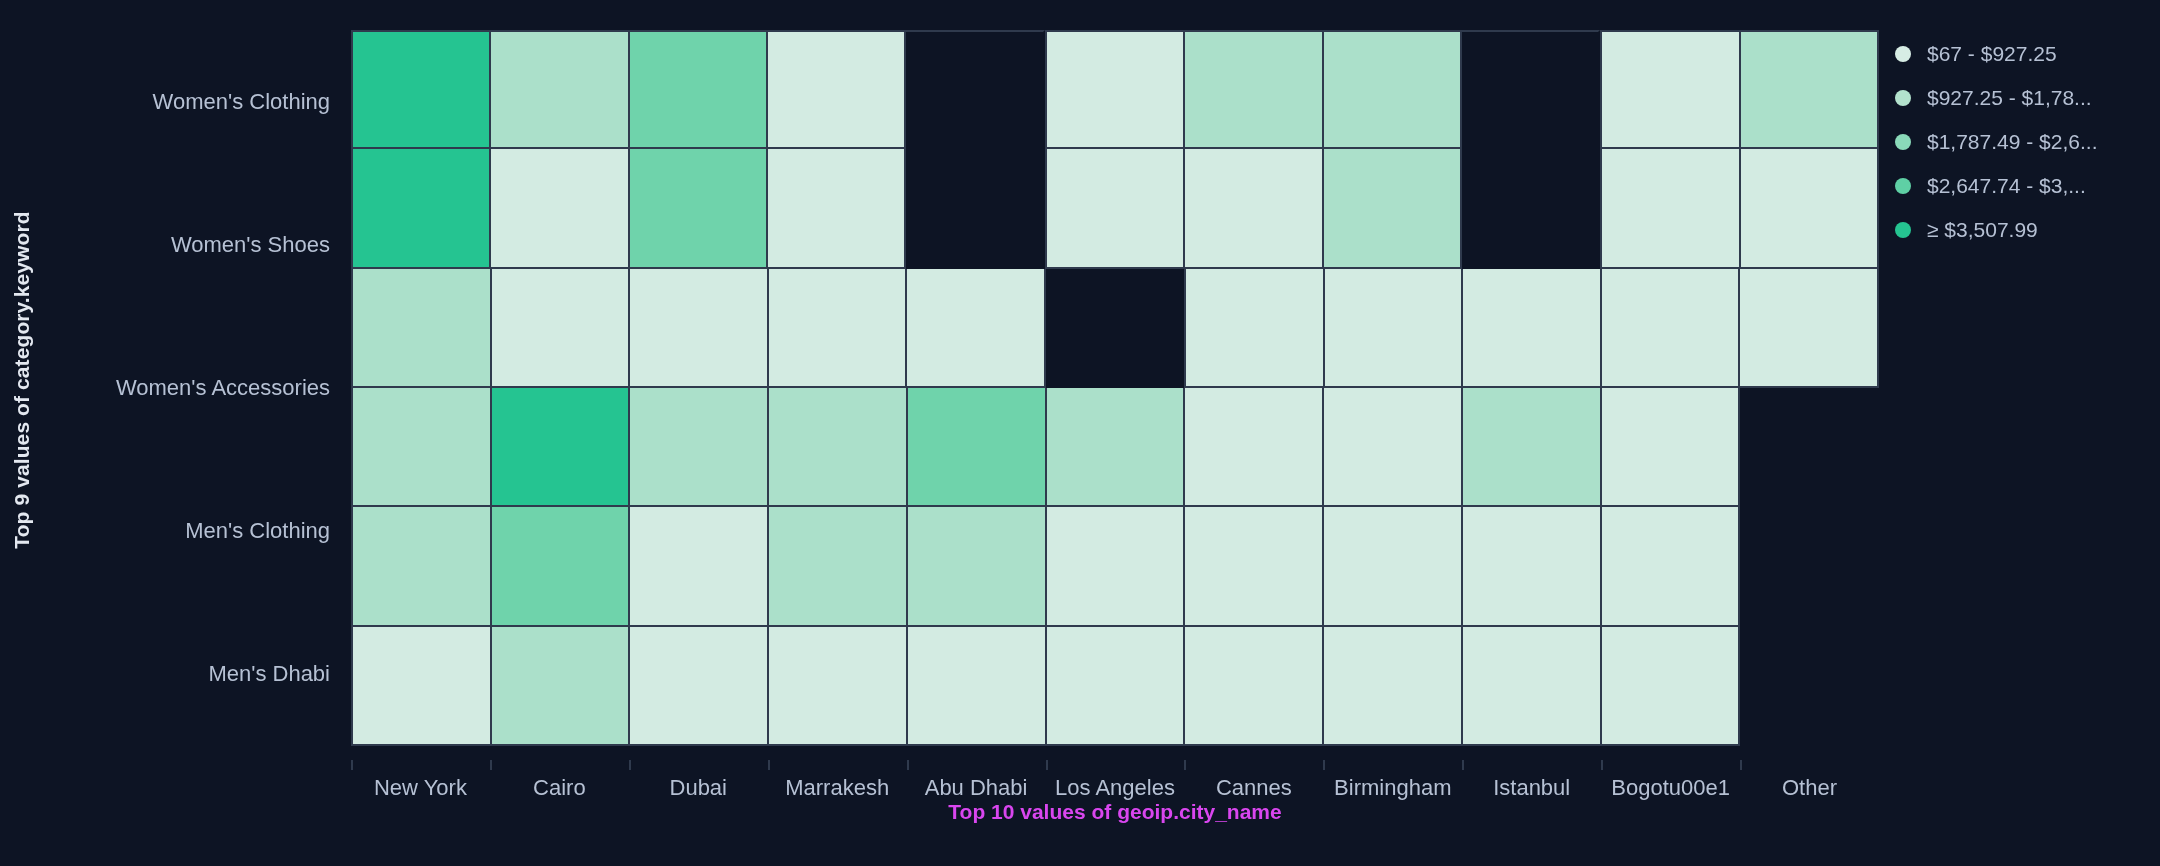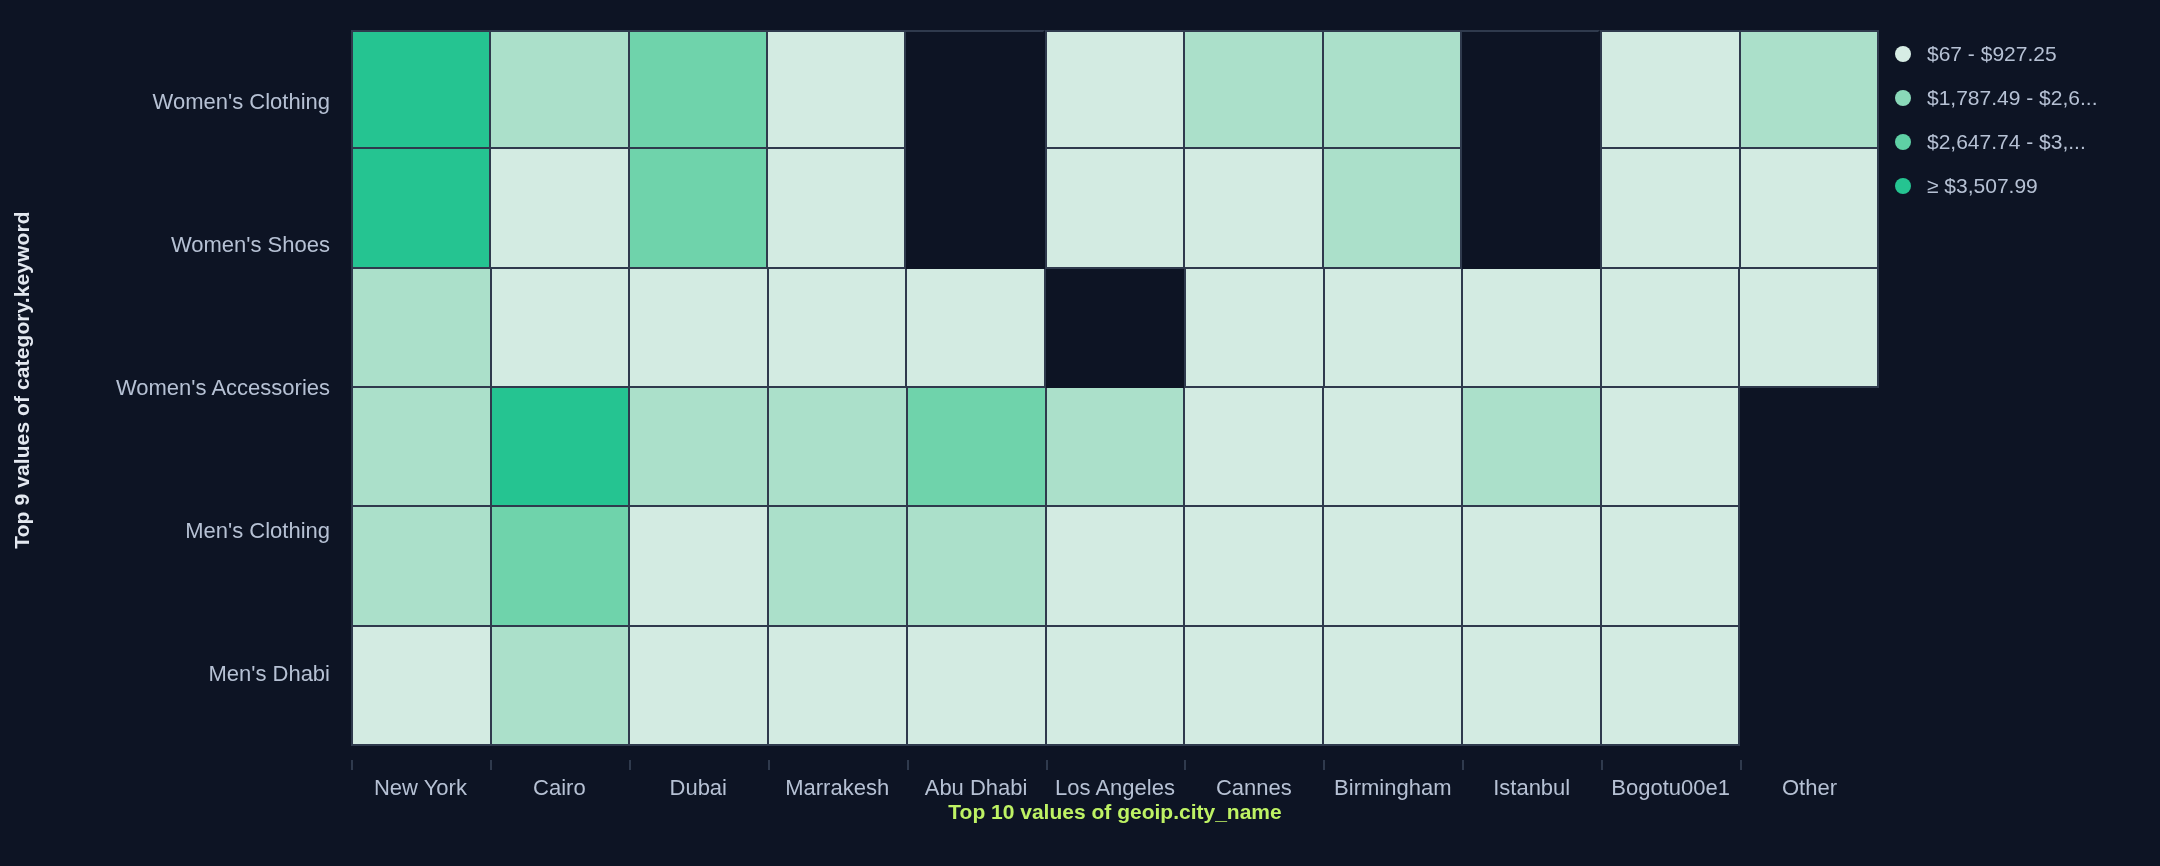--- a/index.html
+++ b/index.html
@@ -112,21 +112,21 @@
     background: #2f3a4d;
   }
 
   
   #x-axis-title {
     position: absolute;
     left: 351px;
     top: 800px;
     width: 1528px;
     text-align: center;
-    color: #bef264;
+    color: #d946ef;
     font-size: 21px;
     font-weight: bold;
   }
 
   
   #legend {
     position: absolute;
     left: 1895px;
     top: 32px;
     width: 250px;
@@ -263,20 +263,24 @@
     </div>
 
   <div id="x-axis-title">Top 10 values of geoip.city_name</div>
 
   <div id="legend">
       <div class="legend-item">
         <span class="legend-swatch" style="background: rgb(215, 237, 229);"></span>
         <span class="legend-label">$67 - $927.25</span>
       </div>
       <div class="legend-item">
+        <span class="legend-swatch" style="background: rgb(179, 226, 205);"></span>
+        <span class="legend-label">$927.25 - $1,78...</span>
+      </div>
+      <div class="legend-item">
         <span class="legend-swatch" style="background: rgb(138, 217, 185);"></span>
         <span class="legend-label">$1,787.49 - $2,6...</span>
       </div>
       <div class="legend-item">
         <span class="legend-swatch" style="background: rgb(95, 208, 165);"></span>
         <span class="legend-label">$2,647.74 - $3,...</span>
       </div>
       <div class="legend-item">
         <span class="legend-swatch" style="background: rgb(37, 196, 145);"></span>
         <span class="legend-label">≥ $3,507.99</span>

